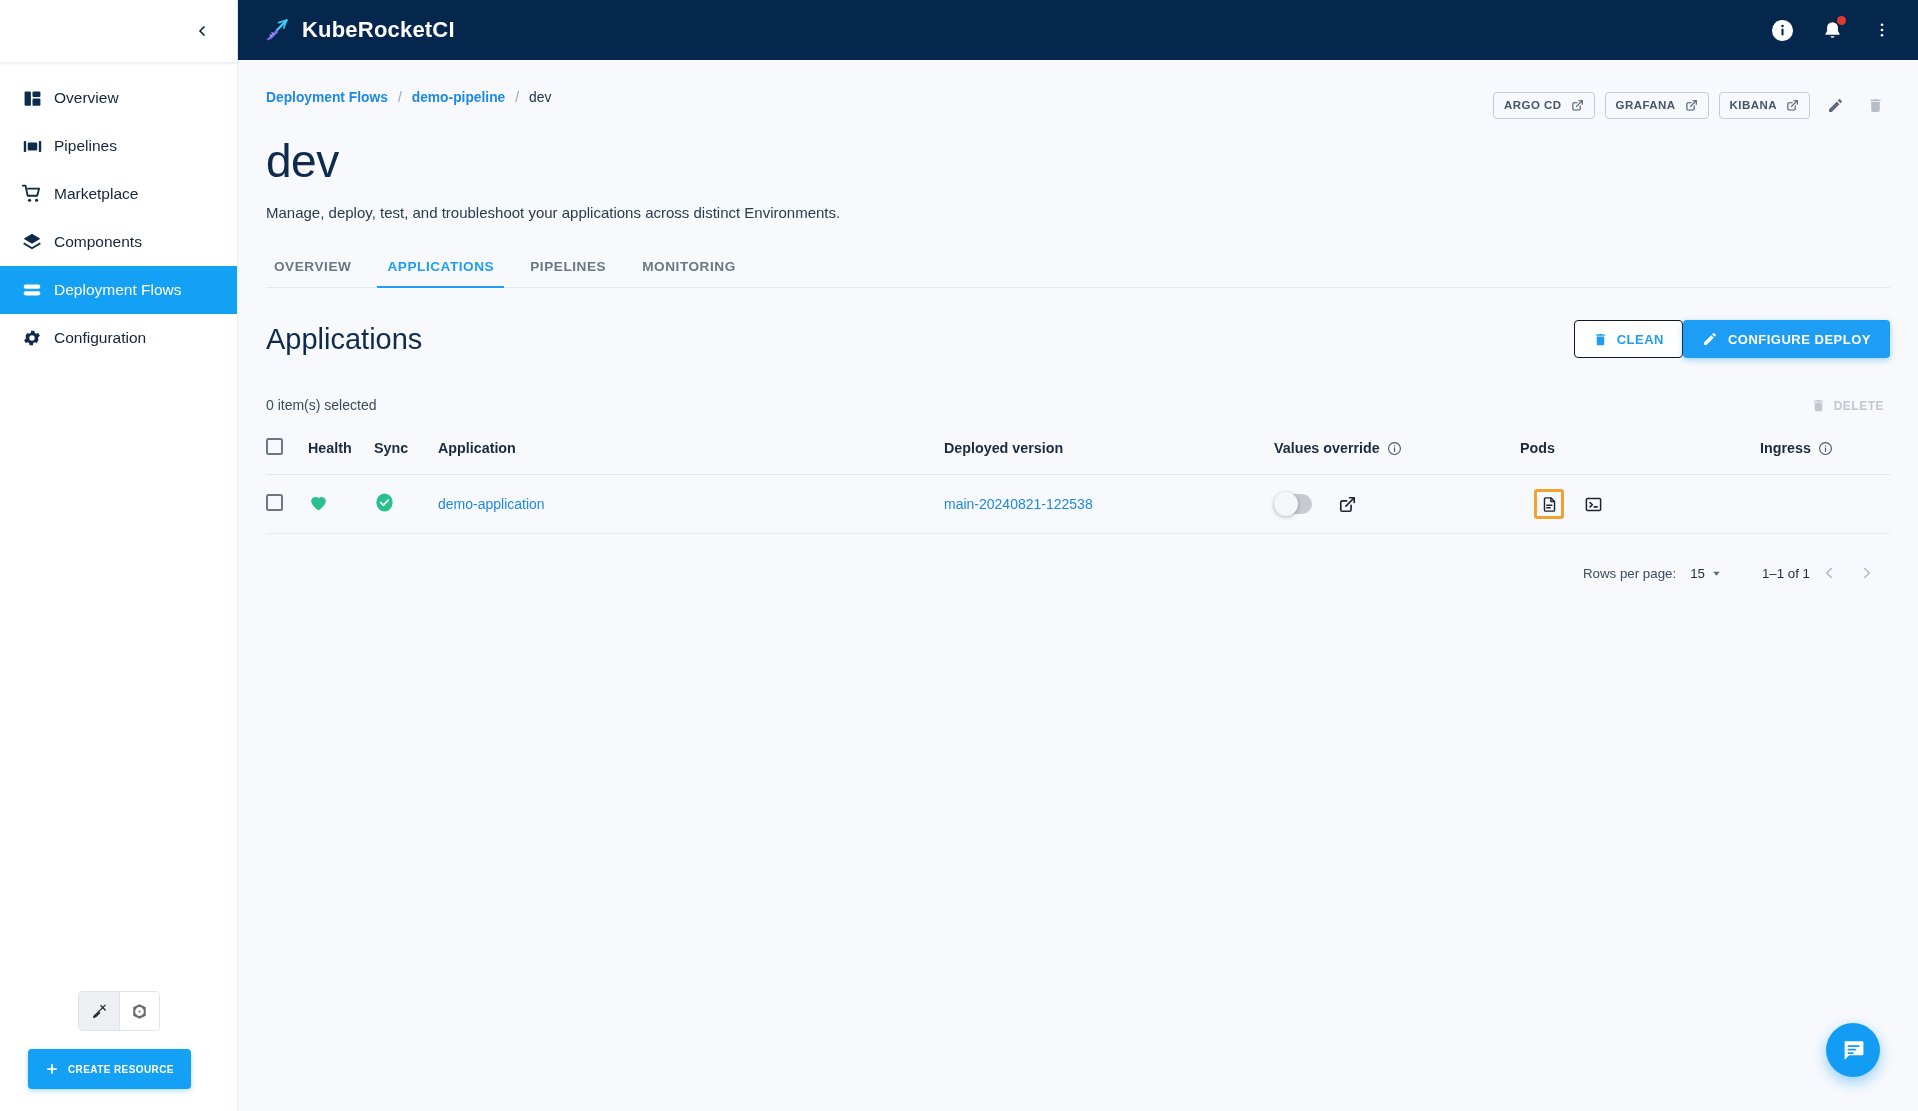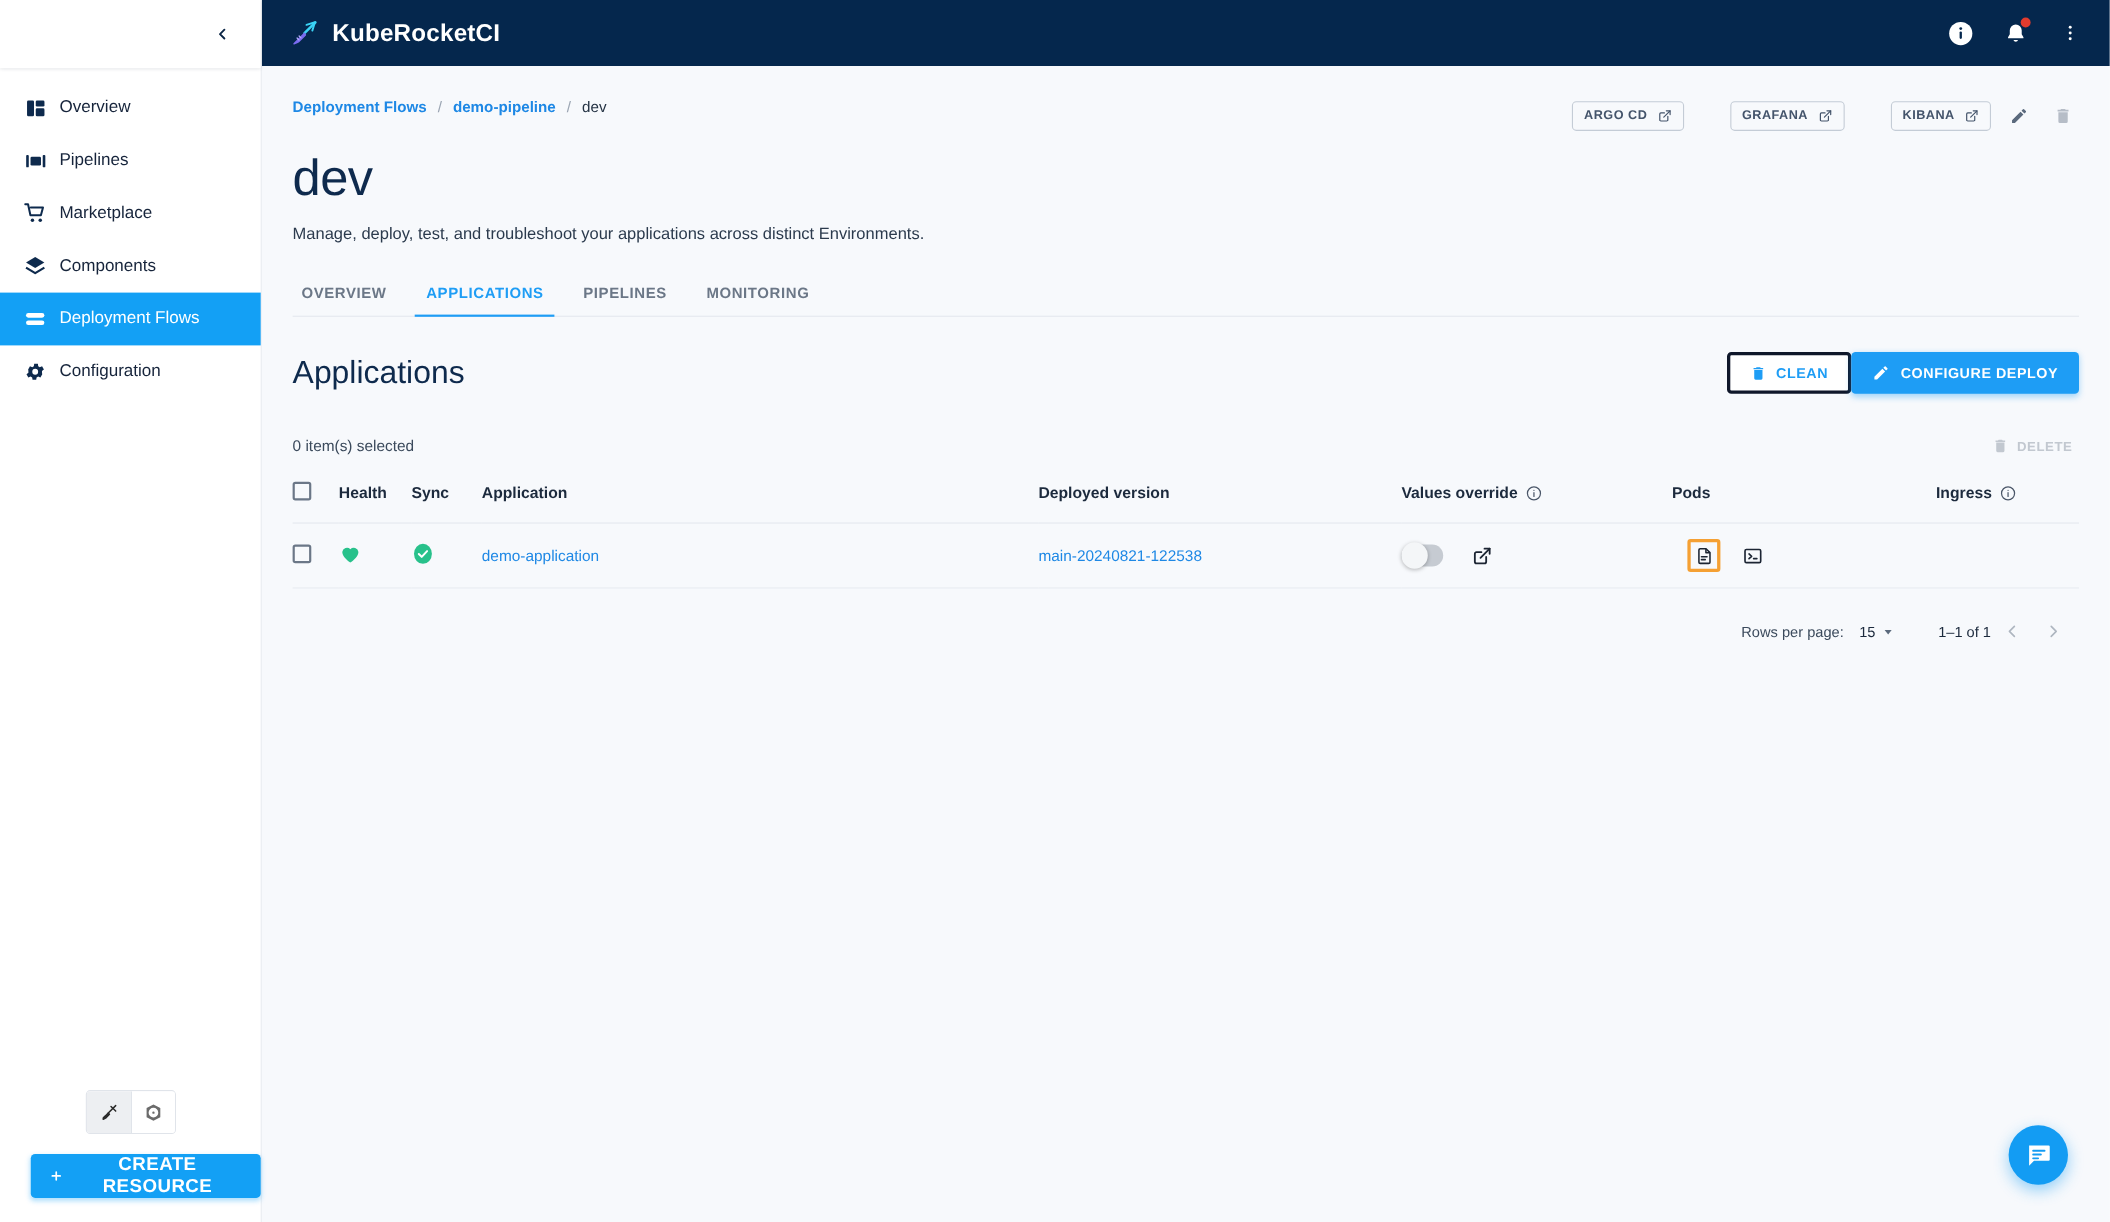--- a/index.html
+++ b/index.html
@@ -52,21 +52,21 @@
   }
   .toggle-group .tg {
     width:40px;height:38px;display:flex;align-items:center;justify-content:center;
     cursor:pointer; background:#fff;
   }
   .toggle-group .tg.sel { background:#edeff2; }
   .toggle-group .tg + .tg { border-left:1px solid #e0e4ea; }
   .create-resource {
     margin-left: 28px; height: 40px; background:#13a0f5; color:#fff; border:none;
     border-radius:4px; display:flex; align-items:center; gap:9px; padding: 0 17px;
-    font-size:17px; font-weight:700; letter-spacing:.4px; cursor:pointer;
+    font-size:10px; font-weight:700; letter-spacing:.4px; cursor:pointer;
     font-family:"Liberation Sans", sans-serif;
     box-shadow: 0 2px 5px rgba(19,160,245,.35);
   }
 
   
   .main { flex:1; display:flex; flex-direction:column; min-width:0; }
   .topbar {
     height: 60px; background:#05274d; display:flex; align-items:center;
     padding: 0 22px 0 26px; flex:0 0 60px;
   }
@@ -85,21 +85,20 @@
   .crumbs a { color:#1e88e5; text-decoration:none; font-weight:600; cursor:pointer; }
   .crumbs .sep { color:#9aa4b2; }
   .crumbs .cur { color:#253344; }
   .crumb-spacer { flex:1; }
   .ext-btns { display:flex; align-items:center; gap:10px; }
   .ext-btn {
     height:27px; border:1px solid #c4ccd6; border-radius:4px; background:#f7f9fc;
     color:#44546b; font-size:11.5px; font-weight:700; letter-spacing:.45px;
     display:flex; align-items:center; gap:9px; padding: 0 10px; cursor:pointer;
     font-family:"Liberation Sans", sans-serif;
-    margin-left:32px;
   }
   .iconbtn { width:30px;height:30px;display:flex;align-items:center;justify-content:center;cursor:pointer;color:#5b6a7d; }
   .iconbtn.muted { color:#b6bdc7; }
 
   h1.page-title {
     font-size: 46px; font-weight:400; color:#0e2a4d; margin: 14px 0 0 0; letter-spacing:-.5px;
   }
   .page-sub { margin-top: 16px; font-size:15px; color:#2b3a4d; }
 
   .tabs { margin-top: 38px; display:flex; gap:0; border-bottom:1px solid #e4e8ee; }
@@ -111,21 +110,21 @@
   .tab:first-child { padding-left: 8px; }
   .tab.active { color:#1e9df5; }
   .tab.active::after {
     content:""; position:absolute; left:8px; right:8px; bottom:-1px; height:2.5px; background:#1e9df5;
   }
 
   .sect-head { display:flex; align-items:center; margin-top: 32px; }
   h2.sect-title { font-size:29px; font-weight:400; color:#0e2a4d; }
   .sect-spacer { flex:1; }
   .btn-clean {
-    height:38px; border:3px solid #0f172a; border-radius:4px; background:#fff; color:#1e9df5;
+    height:38px; border:1px solid #0f172a; border-radius:4px; background:#fff; color:#1e9df5;
     display:flex; align-items:center; gap:9px; padding: 0 18px; cursor:pointer;
     font-size:13px; font-weight:700; letter-spacing:.5px; font-family:"Liberation Sans", sans-serif;
   }
   .btn-deploy {
     height:38px; border:none; border-radius:4px; background:#1e9df5; color:#fff;
     display:flex; align-items:center; gap:10px; padding: 0 19px; cursor:pointer; 
     font-size:13px; font-weight:700; letter-spacing:.5px; font-family:"Liberation Sans", sans-serif;
     box-shadow: 0 2px 6px rgba(30,157,245,.4);
   }
 

